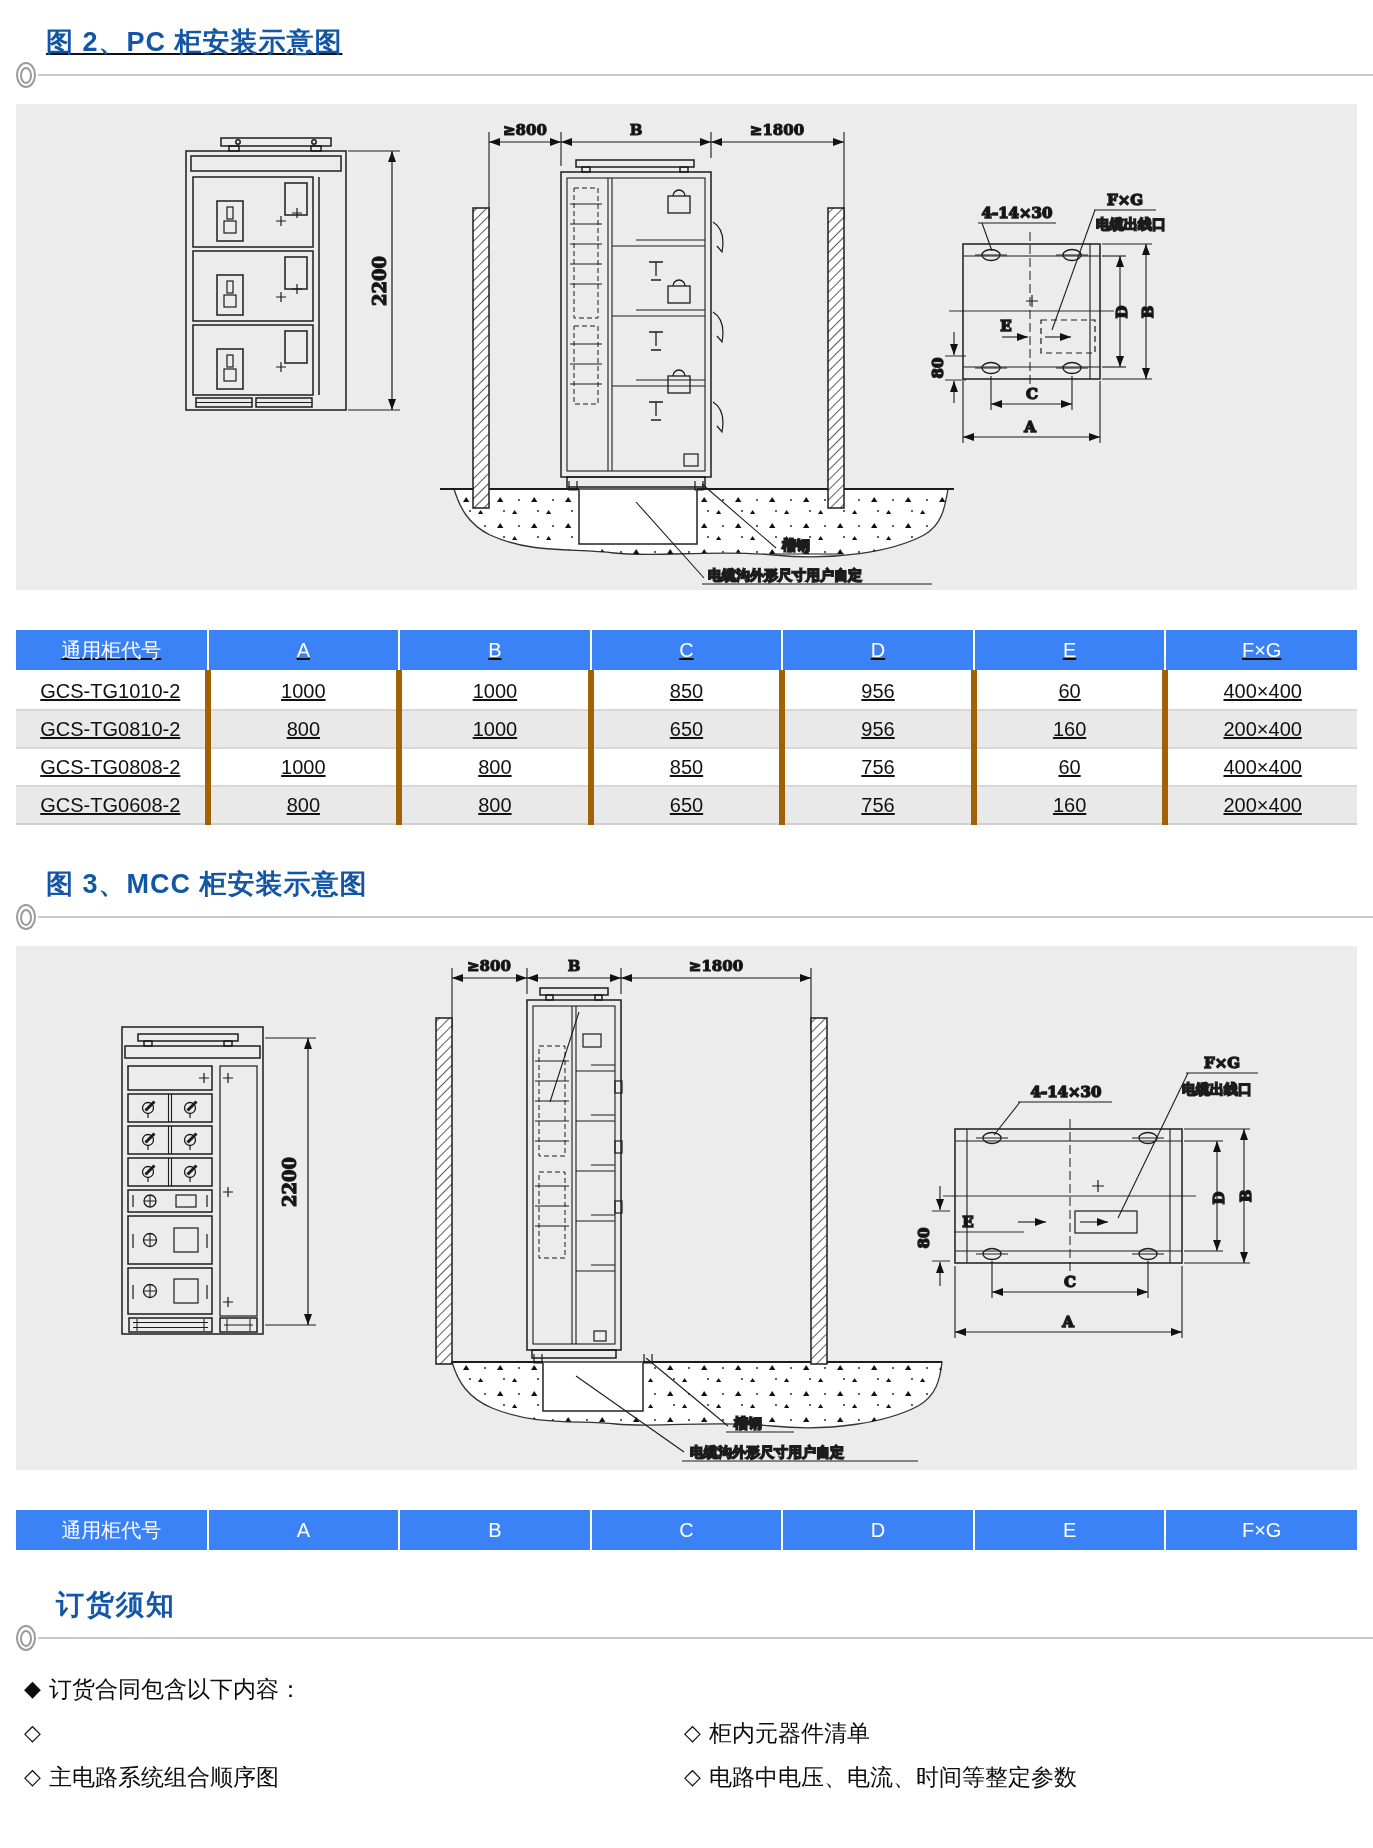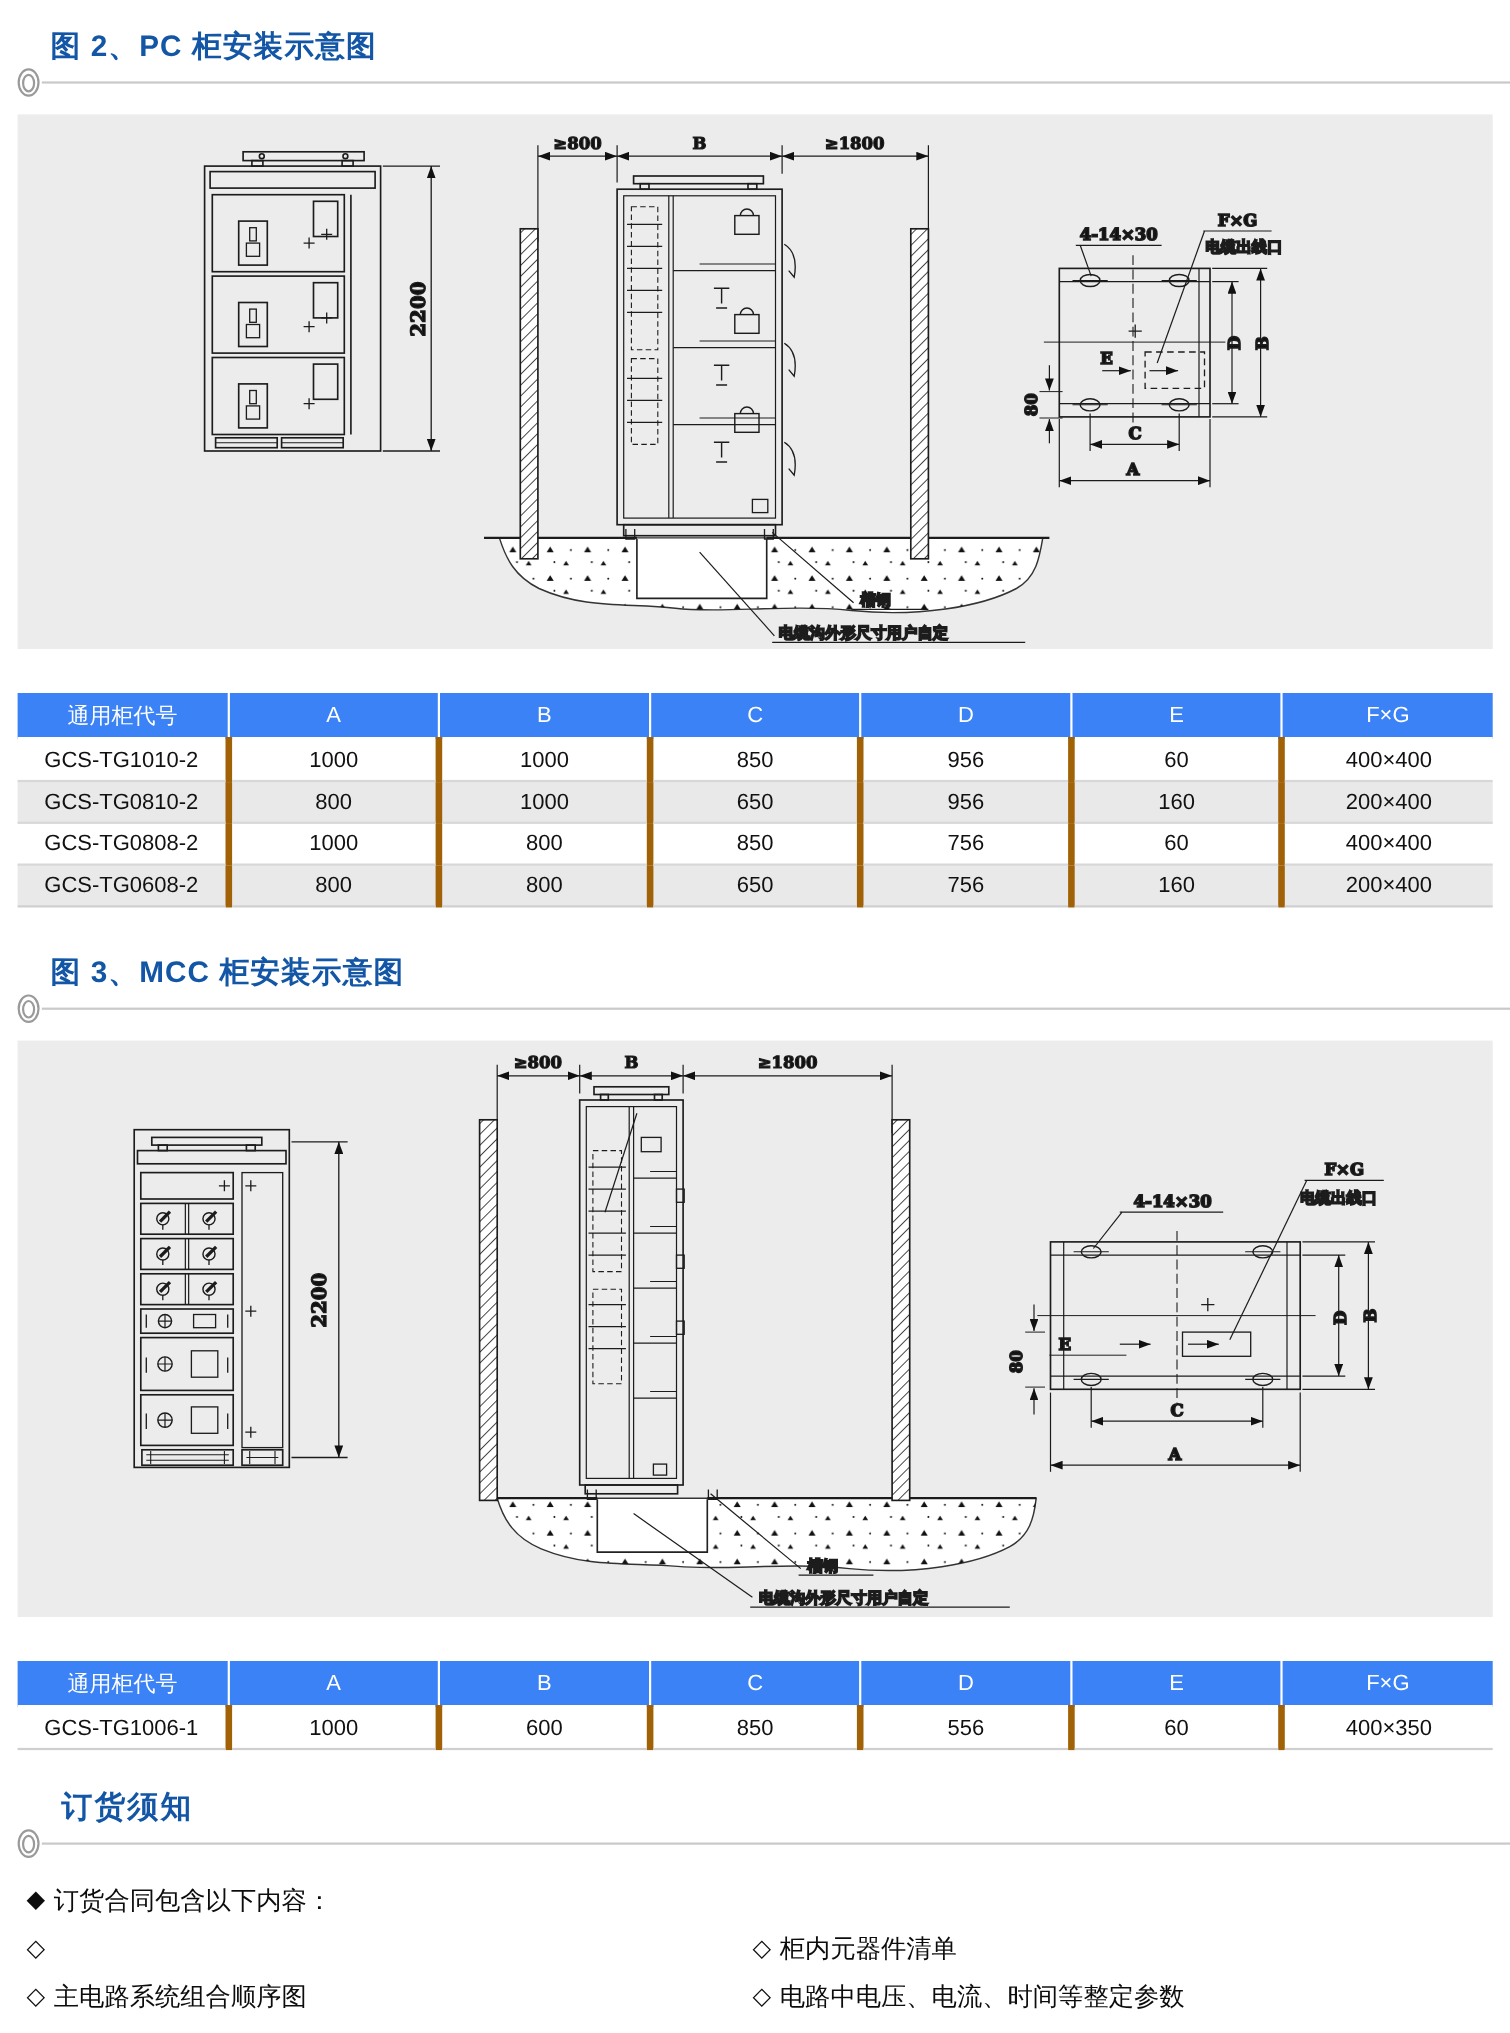--- a/index.html
+++ b/index.html
@@ -20,21 +20,21 @@
   table.dim{width:100%;border-collapse:collapse;table-layout:fixed;margin-top:40px;border-bottom:2px solid #cfcfcf;}
   table.dim th{background:#3b82f6;color:#fff;font-size:20px;font-weight:normal;height:38px;
                border-right:2px solid #fff;border-bottom:3px solid #fff;}
   table.dim th:last-child{border-right:none;}
   table.dim td{height:34px;text-align:center;font-size:20px;color:#111;
                border-right:6px solid #a16207;border-top:2px solid #d8d8d8;background:#fff;}
   table.dim td:last-child{border-right:none;}
   table.dim tbody tr:first-child td{border-top:none;}
   table.dim tbody tr:nth-child(even) td{background:#e9e9e9;}
   .fig-block{margin-top:41px;}
-  .fig-block:first-child{margin-top:0;}
+  .fig-block:first-child{margin-top:0;text-decoration:underline;}
   
   .order-block{margin-top:34px;}
   .order-title{color:#1356a6;font-size:28px;font-weight:bold;padding-left:40px;line-height:36px;letter-spacing:2px;}
   .order-list{margin-top:22px;padding:0 8px;}
   .order-row{display:flex;align-items:flex-start;margin-bottom:12px;font-size:23px;line-height:32px;color:#0c0c0c;}
   .order-item{display:flex;gap:8px;}
   .o-left{width:660px;flex:none;}
   .o-right{flex:1;}
   .diam{flex:none;font-size:22px;line-height:32px;}
   
@@ -507,29 +507,20 @@
             <th>通用柜代号</th>
             <th>A</th>
             <th>B</th>
             <th>C</th>
             <th>D</th>
             <th>E</th>
             <th>F×G</th>
           </tr>
         </thead>
       <tbody>
-          <tr>
-            <td>GCS-TG1006-1</td>
-            <td>1000</td>
-            <td>600</td>
-            <td>850</td>
-            <td>556</td>
-            <td>60</td>
-            <td>400×350</td>
-          </tr>
         </tbody>
     </table>
   </section>
 
   <section class="order-block">
     <div class="order-title">订货须知</div>
     <div class="sep">
       <span class="ring"></span>
       <span class="rule"></span>
     </div>

